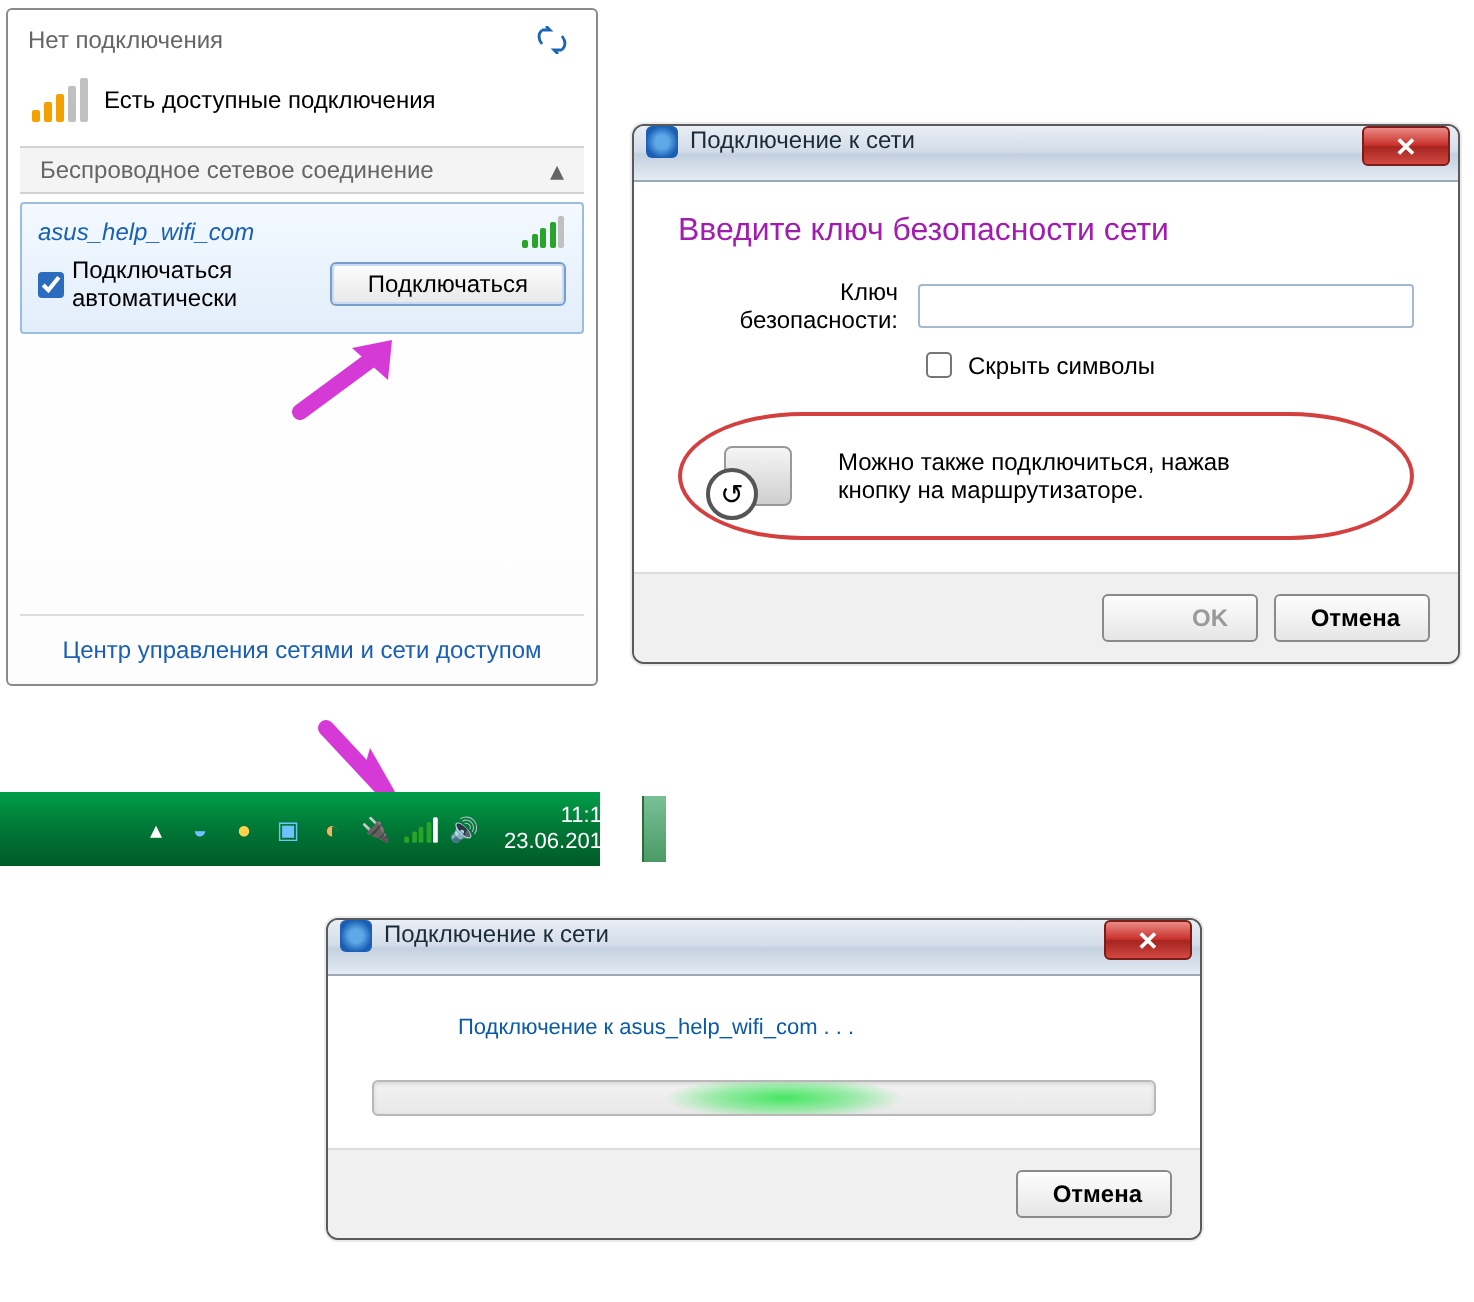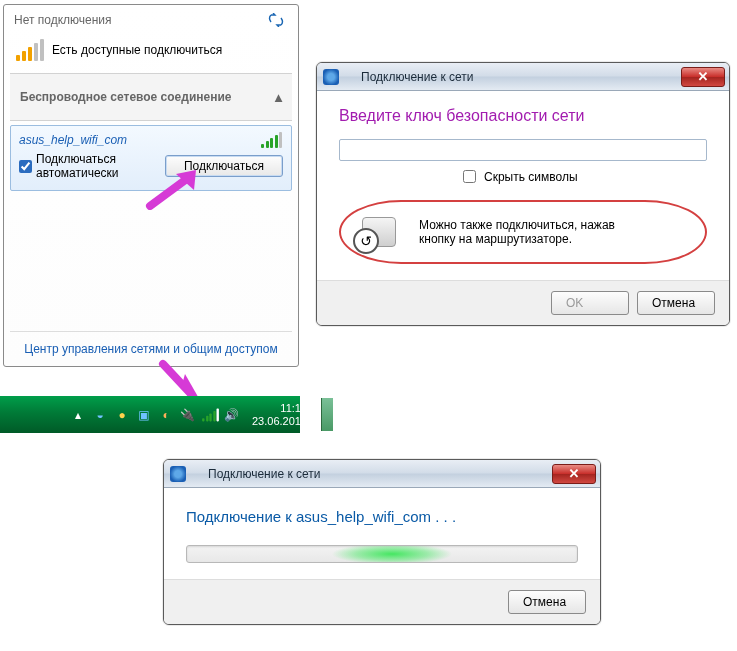--- a/index.html
+++ b/index.html
@@ -43,23 +43,23 @@
   .sig-icon .bar { width: 4px; background: #c0c0c0; border-radius: 1px; }
   .sig-icon .b1{height:6px;background:#f2a100}
   .sig-icon .b2{height:10px;background:#f2a100}
   .sig-icon .b3{height:14px;background:#f2a100}
   .sig-icon .b4{height:18px;background:#c0c0c0}
   .sig-icon .b5{height:22px;background:#c0c0c0}
   .collapse-row {
     border: 1px solid #d2d2d2;
     border-left: none; border-right: none;
     background: #f4f4f4;
-    padding: 16px 10px;
+    padding: 4px 10px;
     color: #666;
-    display: flex; justify-content: space-between; align-items: center; font-weight: bold;
+    display: flex; justify-content: space-between; align-items: center;
   }
   .chev { font-size: 14px; line-height: 1; }
   .wifi-item {
     background: linear-gradient(#f3f9ff,#e2eefb);
     border: 1px solid #9bbde0;
     border-radius: 2px;
     margin-top: 4px;
     padding: 6px 8px 10px 8px;
   }
   .wifi-item .row1 {
@@ -123,23 +123,23 @@
     background: #fff;
     border: 1px solid #5a5a5a;
     border-radius: 6px;
     box-shadow: 0 0 0 1px rgba(0,0,0,.08);
     overflow: hidden;
   }
   .dlg .tbar {
     height: 28px;
     background: linear-gradient(#e9eef5, #d2dce8 48%, #c3d0df 52%, #e4ebf3);
     border-bottom: 1px solid #9aa8b8;
-    display: flex; align-items: center;
+    display: flex; align-items: flex-start;
     padding: 0 4px 0 6px;
-    gap: 22px;
+    gap: 6px;
   }
   .tbar .title-icon {
     width: 16px; height: 16px;
     background: radial-gradient(#5ea8e8 30%, #1a5fb4 70%);
     border-radius: 3px;
   }
   .tbar .ttl { color:#1b2b3a; }
   .tbar .win-close {
     margin-left: auto;
     width: 44px; height: 20px;
@@ -155,21 +155,22 @@
     border-top: 1px solid #ddd;
     padding: 10px 14px;
     display: flex; justify-content: flex-end; gap: 8px;
   }
   .winbtn {
     min-width: 78px;
     padding: 4px 14px;
     background: linear-gradient(#fdfdfd,#e6e6e6);
     border: 1px solid #8a8a8a;
     border-radius: 3px;
-    text-align: left;
+    text-align: right;
+    font-weight: bold;
   }
   .winbtn.disabled { color:#9a9a9a; }
 
   
   #dlg-sec { left: 316px; top: 62px; width: 414px; }
   #dlg-sec .hdr {
     color: #a21caf; font-size: 16px; padding-bottom: 14px;
   }
   #dlg-sec .form-row {
     display:flex; align-items:center; gap:10px; margin-bottom:6px;
@@ -198,21 +199,21 @@
   }
   .router-icon .wps{
     position:absolute; left:2px; bottom:0;
     width:26px;height:26px;border-radius:50%;
     background:#fff;border:2px solid #555;
     display:flex;align-items:center;justify-content:center;font-size:14px;
   }
 
   
   #dlg-prog { left: 163px; top: 459px; width: 438px; }
-  #dlg-prog .msg { color:#0a5aa6; font-size:15px; padding: 4px 0 20px 0;}
+  #dlg-prog .msg { color:#0a5aa6; font-size:11px; padding: 4px 0 20px 0; margin-left: 43px;}
   .progress {
     height: 18px;
     border: 1px solid #b8b8b8;
     border-radius: 3px;
     background: linear-gradient(#f3f3f3,#e8e8e8);
     position: relative;
     overflow: hidden;
     box-shadow: inset 0 1px 2px rgba(0,0,0,.12);
   }
   .progress .glow {
@@ -234,21 +235,21 @@
     </span>
   </div>
   <div class="avail-row">
     <span class="sig-icon">
       <span class="bar b1"></span>
         <span class="bar b2"></span>
         <span class="bar b3"></span>
         <span class="bar b4"></span>
         <span class="bar b5"></span>
     </span>
-    <span>Есть доступные подключиться</span>
+    <span>Есть доступные подключения</span>
   </div>
   <div class="collapse-row">
     <span>Беспроводное сетевое соединение</span>
     <span class="chev">▴</span>
   </div>
   <div class="wifi-item">
     <div class="row1">
       <span>asus_help_wifi_com</span>
       <span class="sig-small">
         <span class="bar b1"></span>
@@ -260,21 +261,21 @@
     </div>
     <div class="row2">
       <label class="auto-cb">
         <input type="checkbox" checked="" style="">
         <span>Подключаться автоматически</span>
       </label>
       <div class="connect-btn">Подключаться</div>
     </div>
   </div>
   <div class="spacer"></div>
-  <div class="footer">Центр управления сетями и общим доступом</div>
+  <div class="footer">Центр управления сетями и сети доступом</div>
 </div>
 
 <svg class="arrow" style="left:144px;top:170px;width:60px;height:40px" viewBox="0 0 60 40">
   <path d="M6 36 L44 8" stroke="#d63ad6" stroke-width="8" stroke-linecap="round"></path>
   <path d="M32 4 L52 0 L50 20 Z" fill="#d63ad6"></path>
 </svg>
 <svg class="arrow" style="left:155px;top:358px;width:50px;height:46px" viewBox="0 0 50 46">
   <path d="M8 6 L36 36" stroke="#d63ad6" stroke-width="8" stroke-linecap="round"></path>
   <path d="M26 30 L46 44 L30 16 Z" fill="#d63ad6"></path>
 </svg>
@@ -311,20 +312,24 @@
 
 <div class="dlg" id="dlg-sec">
   <div class="tbar">
     <span class="title-icon"></span>
     <span class="ttl">Подключение к сети</span>
     <span class="win-close">✕</span>
   </div>
   <div class="body">
     <div class="hdr">Введите ключ безопасности сети</div>
     <div class="form-row">
+      <div class="lbl">
+        <div>Ключ</div>
+        <div>безопасности:</div>
+      </div>
       <input type="text" style="">
     </div>
     <div class="hide-row">
       <input type="checkbox" style="">
       <span>Скрыть символы</span>
     </div>
     <div class="tip-oval">
       <span class="router-icon">
         <span class="body3d"></span>
         <span class="wps">↺</span>

